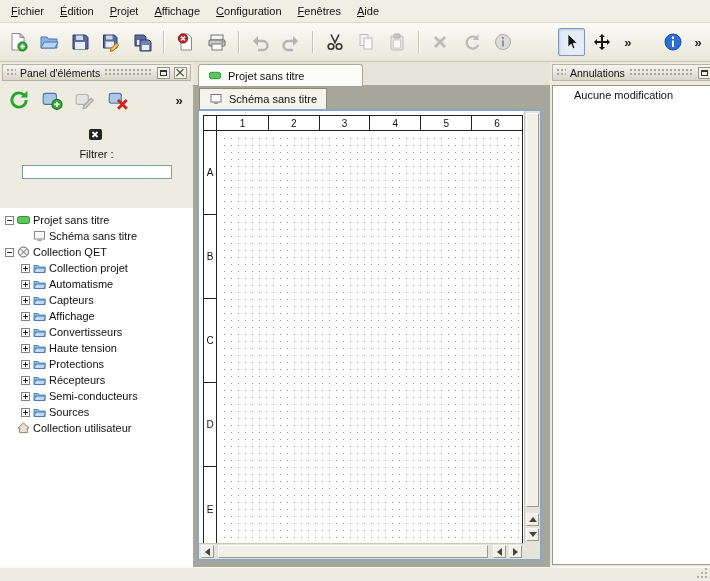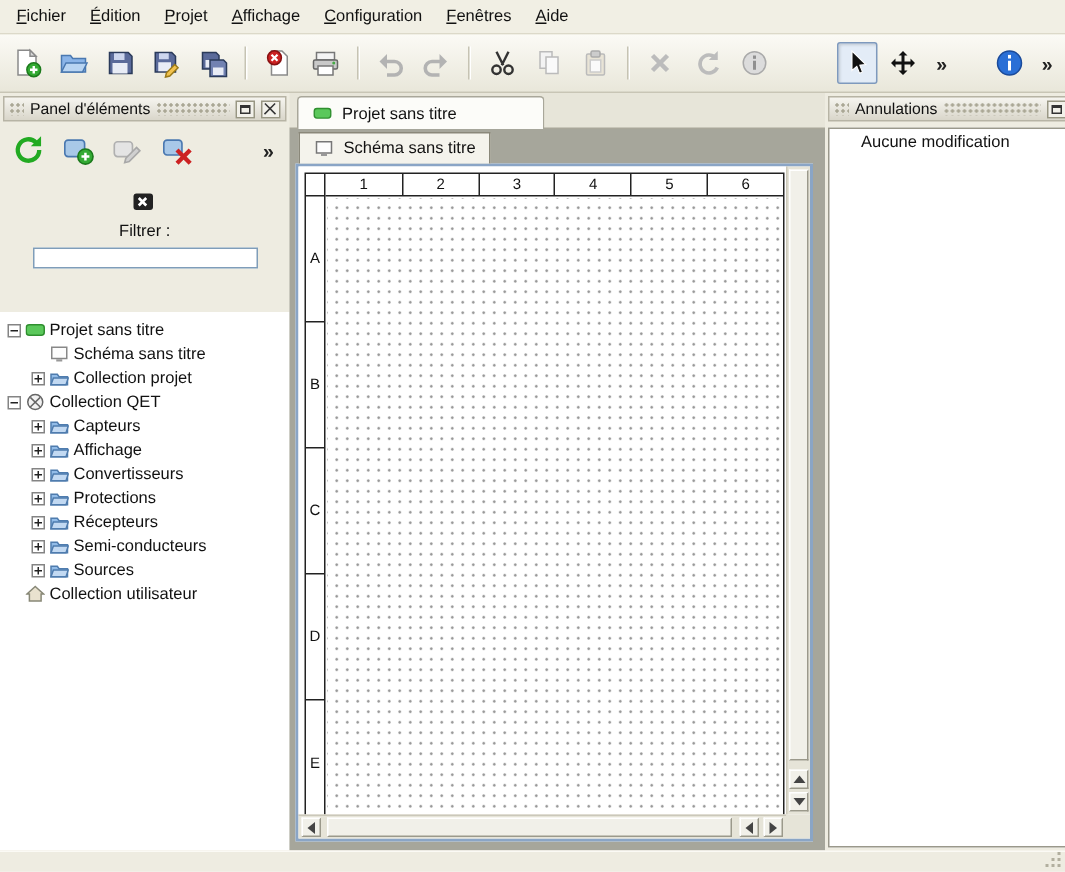--- a/index.html
+++ b/index.html
@@ -320,48 +320,58 @@
       <div class="trow lv1">
         <span class="noexp"></span>
         <span class="ticon">
             <svg width="13" height="12" viewBox="0 0 13 12">
               <rect x="1.5" y="1.5" width="10" height="7.5" fill="#fdfdfd" stroke="#888"></rect>
               <rect x="4.5" y="9.5" width="4" height="1.5" fill="#999"></rect>
             </svg>
           </span>
         <span>Schéma sans titre</span>
       </div>
-      <div class="trow lv1">
-        <span class="exp plus"></span>
-        <span class="ticon">
-            <svg width="13" height="12" viewBox="0 0 13 12">
-              <path d="M1 3.5h4.2l1.2 1.6H12v5.4H1z" fill="#92bce8" stroke="#4f7cae"></path>
-              <path d="M1 10.5L2.6 6h9.9L11 10.5z" fill="#c2d9f2" stroke="#4f7cae"></path>
-            </svg>
-          </span>
-        <span>Collection projet</span>
-      </div>
       <div class="trow lv0">
         <span class="exp"></span>
         <span class="ticon">
             <svg width="13" height="12" viewBox="0 0 13 12">
               <circle cx="6.5" cy="6" r="5" fill="#f2f2f2" stroke="#666"></circle>
               <path d="M3.2 2.9l6.6 6.4M9.8 2.9L3.2 9.3" stroke="#666"></path>
             </svg>
           </span>
         <span>Collection QET</span>
       </div>
       <div class="trow lv1">
         <span class="exp plus"></span>
         <span class="ticon">
             <svg width="13" height="12" viewBox="0 0 13 12">
               <path d="M1 3.5h4.2l1.2 1.6H12v5.4H1z" fill="#92bce8" stroke="#4f7cae"></path>
               <path d="M1 10.5L2.6 6h9.9L11 10.5z" fill="#c2d9f2" stroke="#4f7cae"></path>
             </svg>
           </span>
+        <span>Collection projet</span>
+      </div>
+      <div class="trow lv1">
+        <span class="exp plus"></span>
+        <span class="ticon">
+            <svg width="13" height="12" viewBox="0 0 13 12">
+              <path d="M1 3.5h4.2l1.2 1.6H12v5.4H1z" fill="#92bce8" stroke="#4f7cae"></path>
+              <path d="M1 10.5L2.6 6h9.9L11 10.5z" fill="#c2d9f2" stroke="#4f7cae"></path>
+            </svg>
+          </span>
+        <span>Automatisme</span>
+      </div>
+      <div class="trow lv1">
+        <span class="exp plus"></span>
+        <span class="ticon">
+            <svg width="13" height="12" viewBox="0 0 13 12">
+              <path d="M1 3.5h4.2l1.2 1.6H12v5.4H1z" fill="#92bce8" stroke="#4f7cae"></path>
+              <path d="M1 10.5L2.6 6h9.9L11 10.5z" fill="#c2d9f2" stroke="#4f7cae"></path>
+            </svg>
+          </span>
         <span>Capteurs</span>
       </div>
       <div class="trow lv1">
         <span class="exp plus"></span>
         <span class="ticon">
             <svg width="13" height="12" viewBox="0 0 13 12">
               <path d="M1 3.5h4.2l1.2 1.6H12v5.4H1z" fill="#92bce8" stroke="#4f7cae"></path>
               <path d="M1 10.5L2.6 6h9.9L11 10.5z" fill="#c2d9f2" stroke="#4f7cae"></path>
             </svg>
           </span>
@@ -369,20 +379,30 @@
       </div>
       <div class="trow lv1">
         <span class="exp plus"></span>
         <span class="ticon">
             <svg width="13" height="12" viewBox="0 0 13 12">
               <path d="M1 3.5h4.2l1.2 1.6H12v5.4H1z" fill="#92bce8" stroke="#4f7cae"></path>
               <path d="M1 10.5L2.6 6h9.9L11 10.5z" fill="#c2d9f2" stroke="#4f7cae"></path>
             </svg>
           </span>
         <span>Convertisseurs</span>
+      </div>
+      <div class="trow lv1">
+        <span class="exp plus"></span>
+        <span class="ticon">
+            <svg width="13" height="12" viewBox="0 0 13 12">
+              <path d="M1 3.5h4.2l1.2 1.6H12v5.4H1z" fill="#92bce8" stroke="#4f7cae"></path>
+              <path d="M1 10.5L2.6 6h9.9L11 10.5z" fill="#c2d9f2" stroke="#4f7cae"></path>
+            </svg>
+          </span>
+        <span>Haute tension</span>
       </div>
       <div class="trow lv1">
         <span class="exp plus"></span>
         <span class="ticon">
             <svg width="13" height="12" viewBox="0 0 13 12">
               <path d="M1 3.5h4.2l1.2 1.6H12v5.4H1z" fill="#92bce8" stroke="#4f7cae"></path>
               <path d="M1 10.5L2.6 6h9.9L11 10.5z" fill="#c2d9f2" stroke="#4f7cae"></path>
             </svg>
           </span>
         <span>Protections</span>

